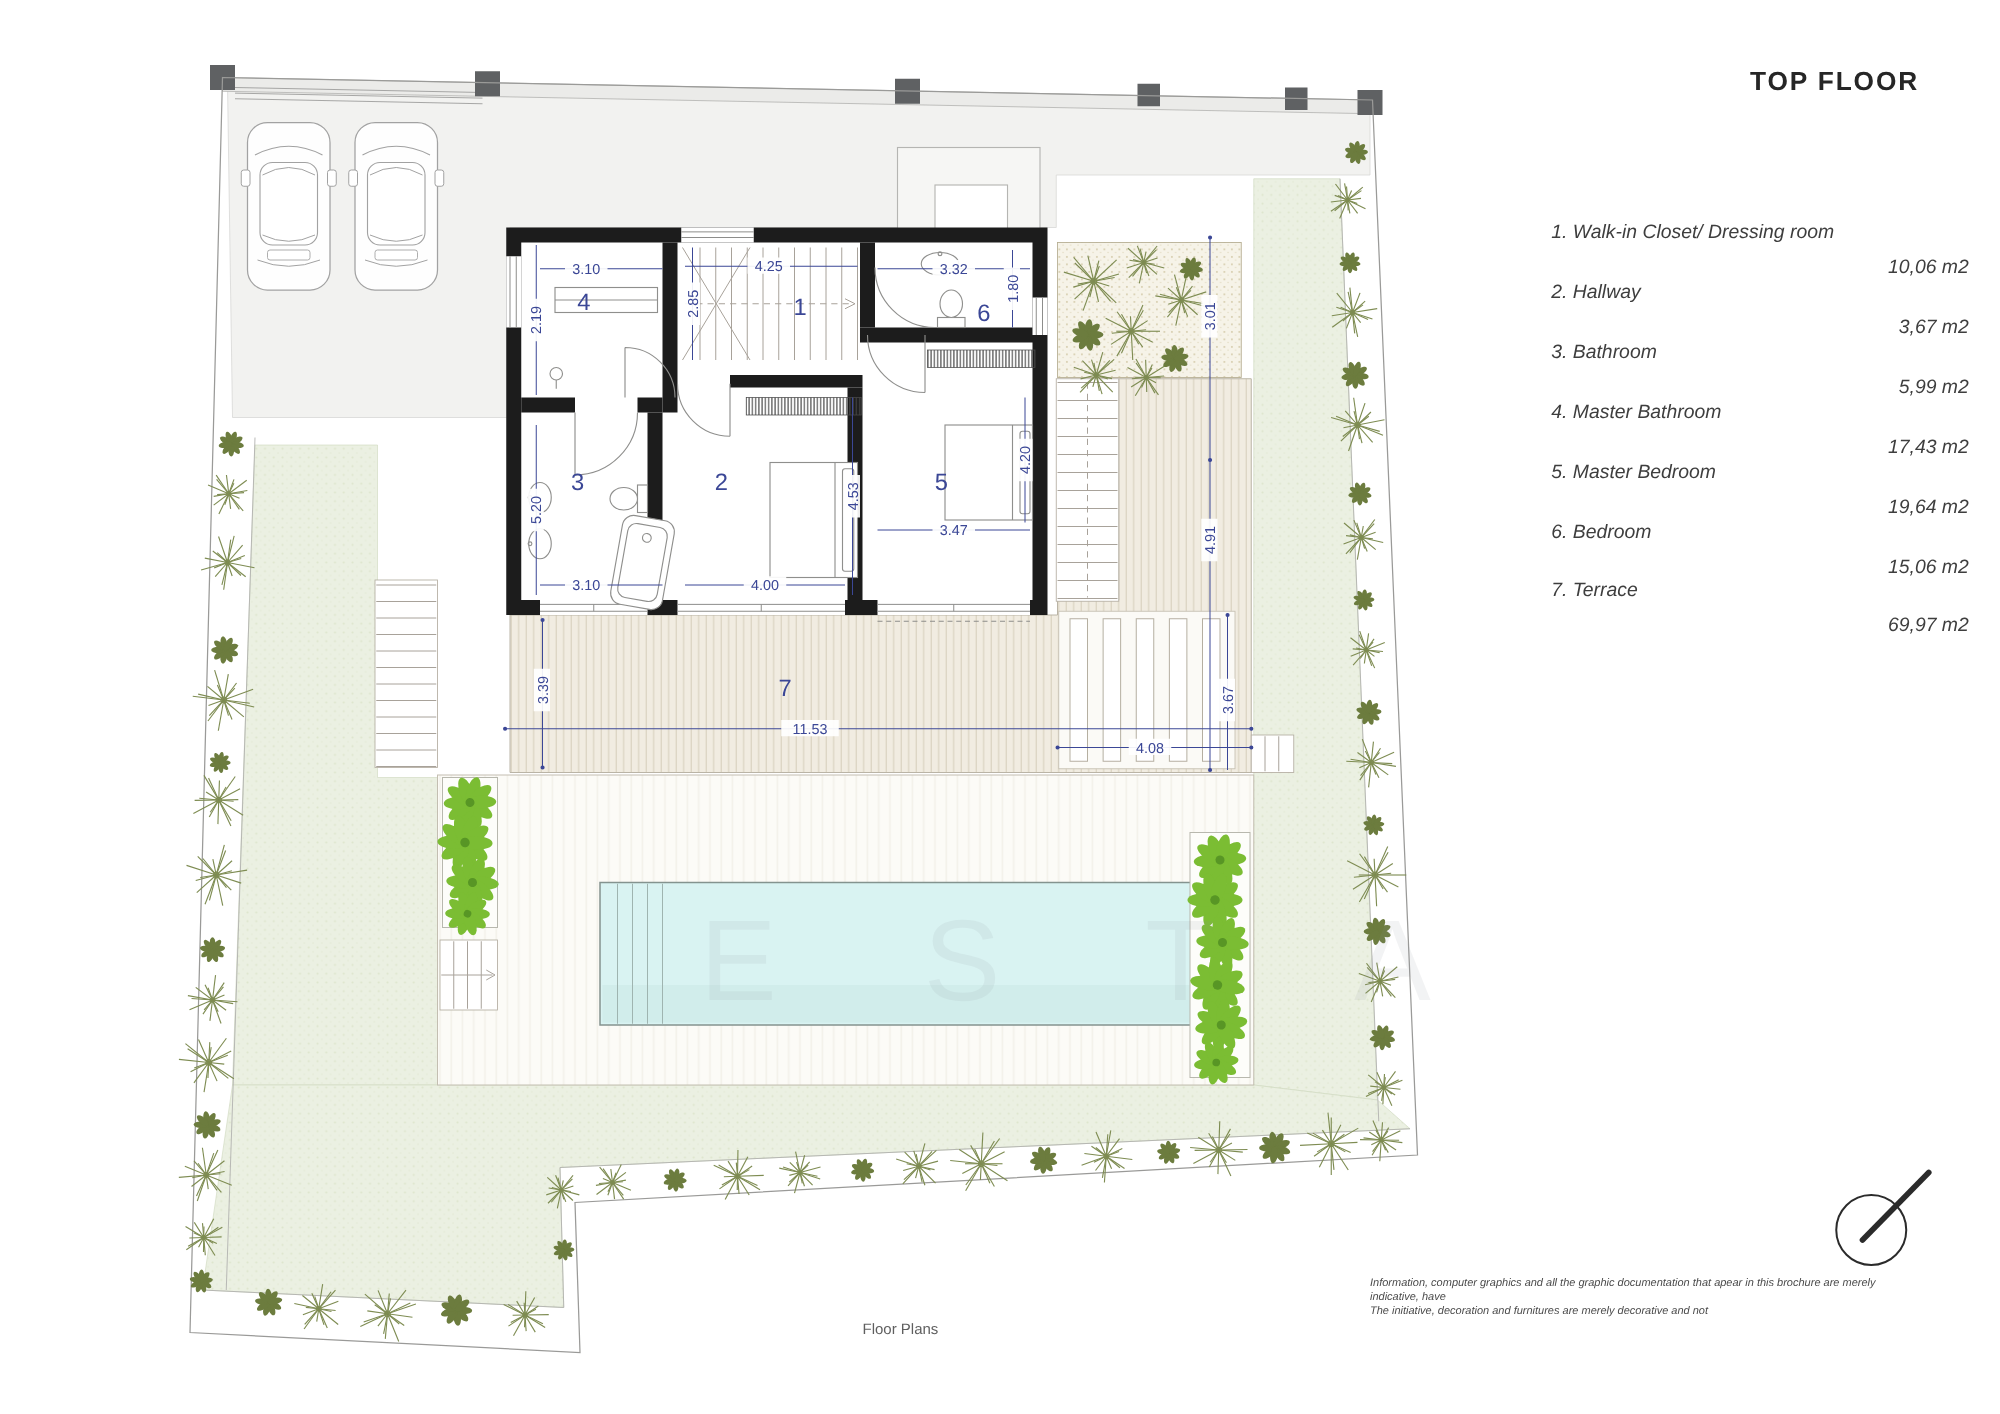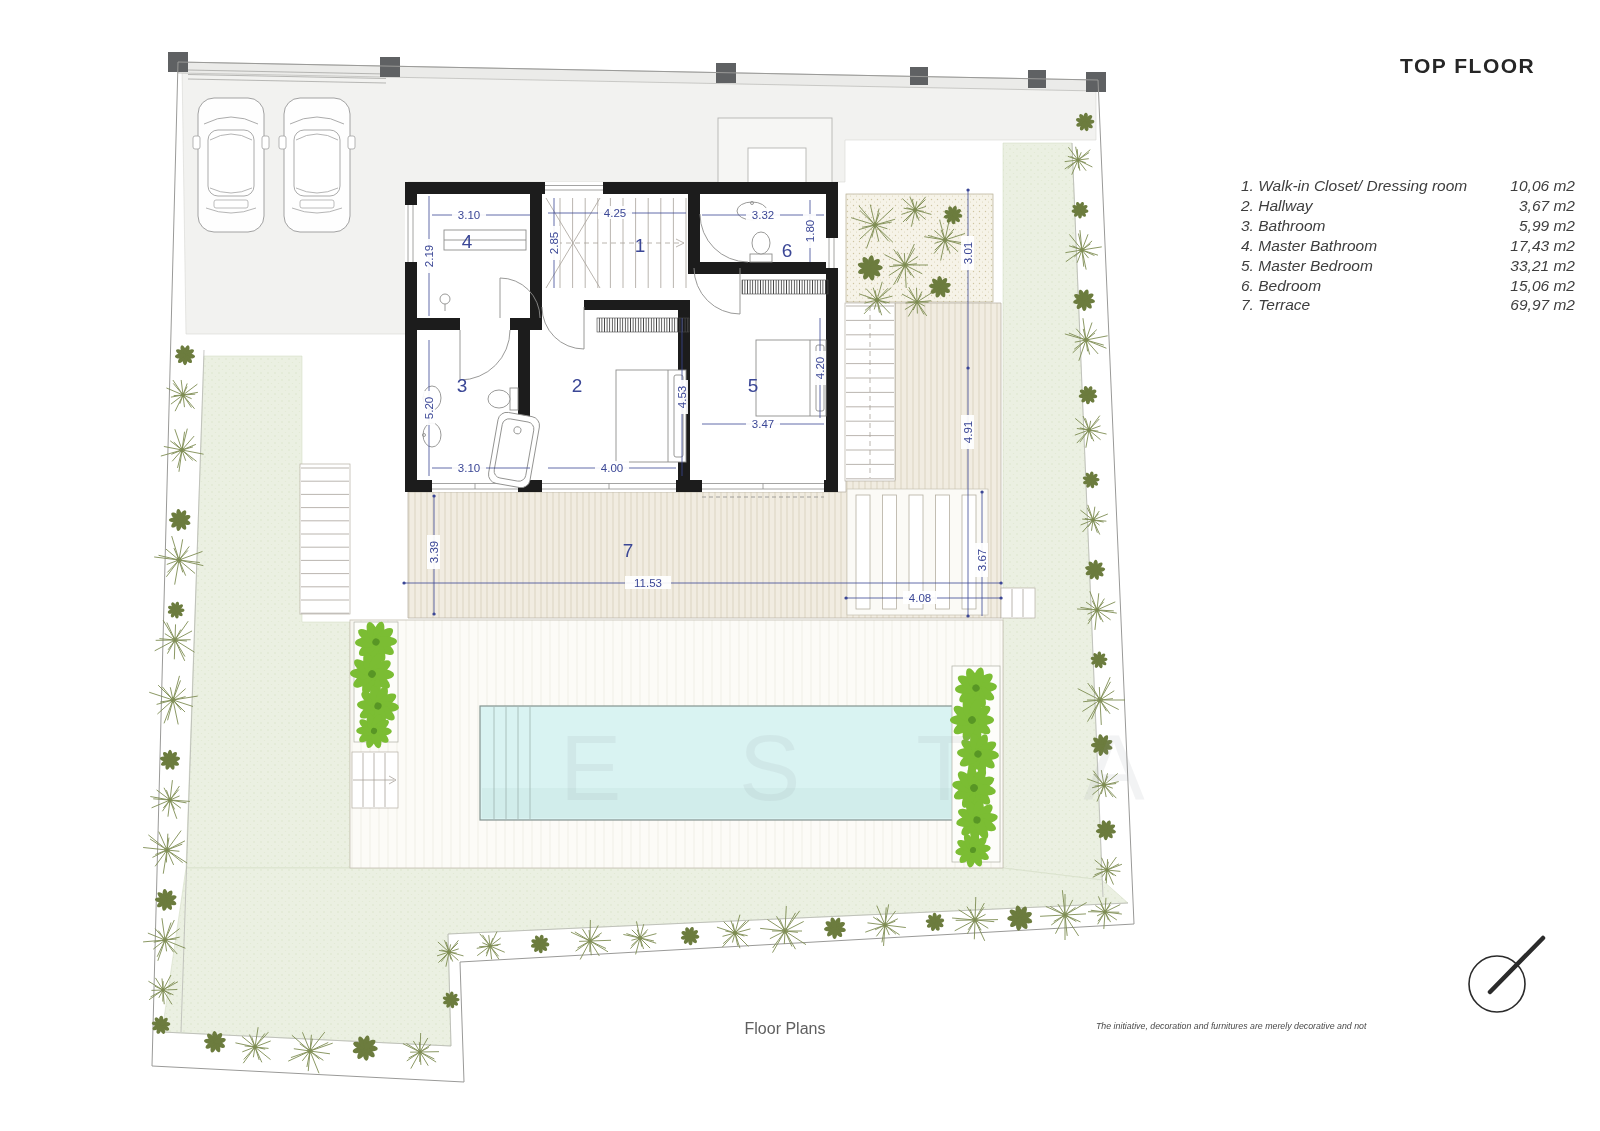--- a/index.html
+++ b/index.html
@@ -22,24 +22,24 @@
   .plr{stroke:var(--plant_olive,#7e8c52);stroke-width:.9;fill:none;}
   .bushp{fill:#6c7c3e;}
   .brightp{fill:var(--plant_bright,#7bbd33);}
   
   .overlay{position:absolute;}
   .title{left:1400px;top:54px;width:150px;font-size:21px;font-weight:700;
          letter-spacing:1.5px;color:#262626;white-space:nowrap;}
   .legend{left:1241px;top:176px;width:334px;font-size:15.5px;color:#3e3e3e;font-style:italic;}
   .lrow{display:flex;line-height:19.9px;}
   .lname{flex:1;}
-  .larea{text-align:right;white-space:nowrap;}
+  .larea{text-align:right;white-space:nowrap;margin-top:28px;}
   .disclaimer{left:1096px;top:1021px;width:428px;font-size:8.8px;font-style:italic;
               color:#4a4a4a;line-height:10.8px;}
-  .caption{left:690px;top:1020px;width:190px;text-align:center;font-size:16px;color:#5f5f5f;}
+  .caption{left:690px;top:1056px;width:190px;text-align:left;font-size:12px;color:#5f5f5f;}
 </style>
 </head>
 <body>
 
 <div class="page">
 
 <svg width="1600" height="1131" viewBox="0 0 1600 1131">
   <defs>
     <pattern id="grass" width="7" height="7" patternUnits="userSpaceOnUse">
       <rect width="7" height="7" fill="#ebf0e2"></rect>
@@ -499,31 +499,32 @@
       <div class="lrow">
         <span class="lname">3. Bathroom</span>
         <span class="larea">5,99 m2</span>
       </div>
       <div class="lrow">
         <span class="lname">4. Master Bathroom</span>
         <span class="larea">17,43 m2</span>
       </div>
       <div class="lrow">
         <span class="lname">5. Master Bedroom</span>
-        <span class="larea">33,21 m2</span>
+        <span class="larea">19,64 m2</span>
       </div>
       <div class="lrow">
         <span class="lname">6. Bedroom</span>
         <span class="larea">15,06 m2</span>
       </div>
       <div class="lrow">
         <span class="lname">7. Terrace</span>
         <span class="larea">69,97 m2</span>
       </div>
     </div>
 
 <div class="overlay disclaimer">
+  <div>Information, computer graphics and all the graphic documentation that apear in this brochure are merely indicative, have</div>
   <div>The initiative, decoration and furnitures are merely decorative and not</div>
 </div>
 
 <div class="overlay caption">Floor Plans</div>
 
 </div>
 
 </body></html>

